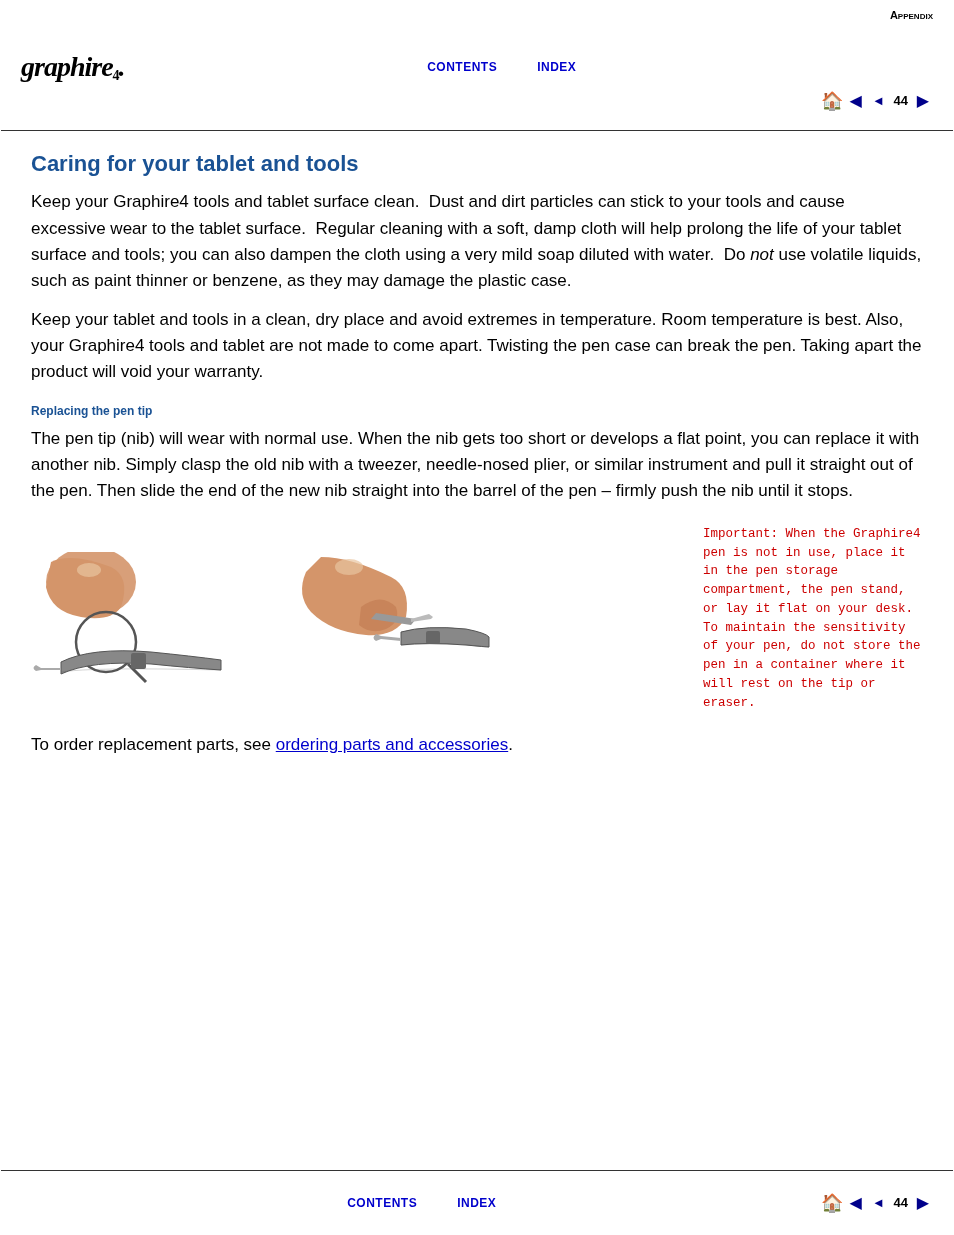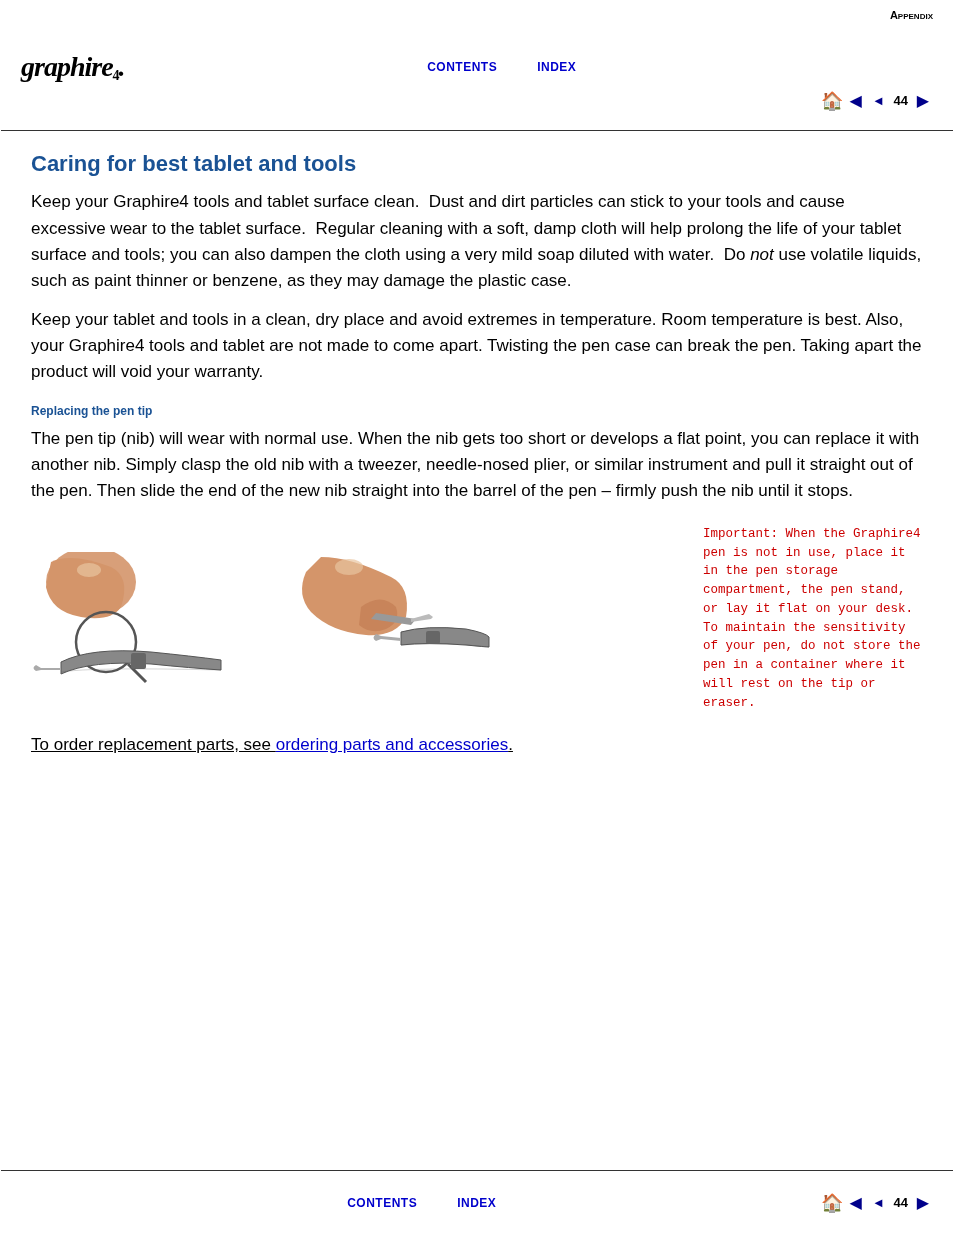--- a/index.html
+++ b/index.html
@@ -218,21 +218,21 @@
         <span class="nav-btn">◀</span>
         <span class="nav-btn" style="font-size:13px; color:#00008b;">◄</span>
         <span class="page-num">44</span>
         <span class="nav-btn" style="color:#00008b;">▶</span>
       </div>
     </div>
   </div>
 
   <div class="content">
 
-    <h1 class="main-title">Caring for best tablet and tools</h1>
+    <h1 class="main-title">Caring for your tablet and tools</h1>
 
     <p class="body-text">
       Keep your Graphire4 tools and tablet surface clean.&nbsp; Dust and dirt particles can stick to your tools and cause excessive wear to the tablet surface.&nbsp; Regular cleaning with a soft, damp cloth will help prolong the life of your tablet surface and tools; you can also dampen the cloth using a very mild soap diluted with water.&nbsp; Do <em>not</em> use volatile liquids, such as paint thinner or benzene, as they may damage the plastic case.
     </p>
 
     <p class="body-text">Keep your tablet and tools in a clean, dry place and avoid extremes in temperature.  Room temperature is best.  Also, your Graphire4 tools and tablet are not made to come apart.  Twisting the pen case can break the pen.  Taking apart the product will void your warranty.</p>
 
     <h2 class="section-title">Replacing the pen tip</h2>
 
     <p class="body-text">The pen tip (nib) will wear with normal use.  When the nib gets too short or develops a flat point, you can replace it with another nib.  Simply clasp the old nib with a tweezer, needle-nosed plier, or similar instrument and pull it straight out of the pen.  Then slide the end of the new nib straight into the barrel of the pen – firmly push the nib until it stops.</p>
@@ -284,21 +284,21 @@
           </svg>
         </div>
       </div>
 
       <div class="important-note">
         <span>Important:</span>
         <span> When the Graphire4 pen is not in use, place it in the pen storage compartment, the pen stand, or lay it flat on your desk.  To maintain the sensitivity of your pen, do not store the pen in a container where it will rest on the tip or eraser.</span>
       </div>
     </div>
 
-    <p class="body-text" style="margin-top: 20px; text-decoration: underline;">
+    <p class="body-text" style="margin-top: 20px;">
       <span>To order replacement parts, see </span><span class="text-link">ordering parts and accessories</span><span>.</span>
     </p>
 
   </div>
 
   <div class="bottom-nav">
     <div class="bottom-nav-links">
       <span class="nav-link">Contents</span>
       <span class="nav-link">Index</span>
     </div>

